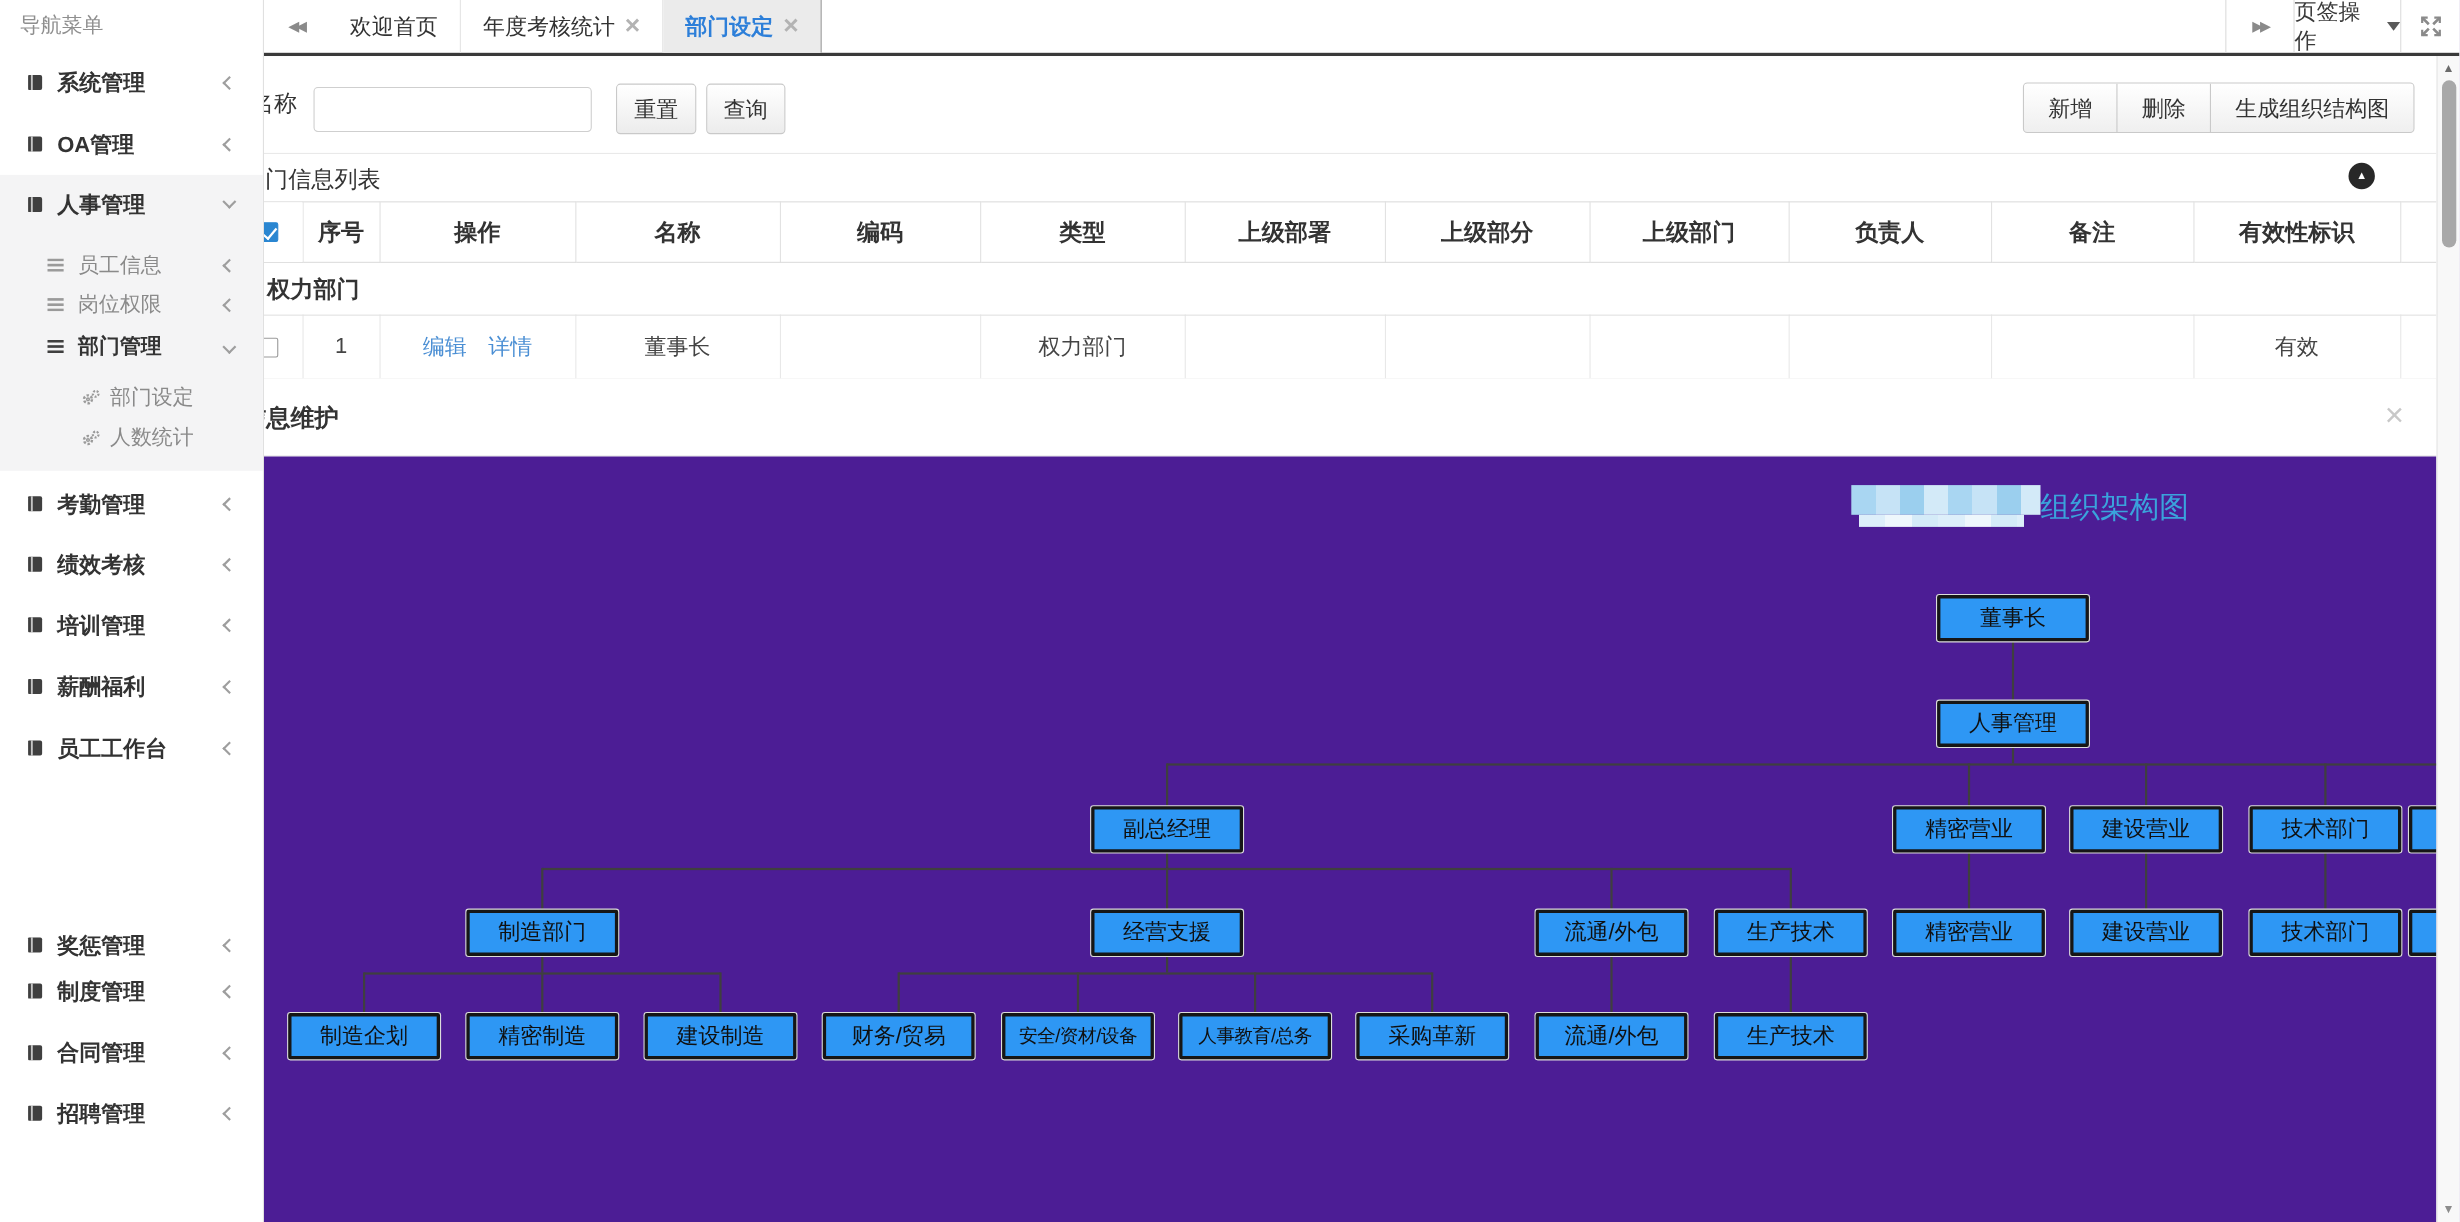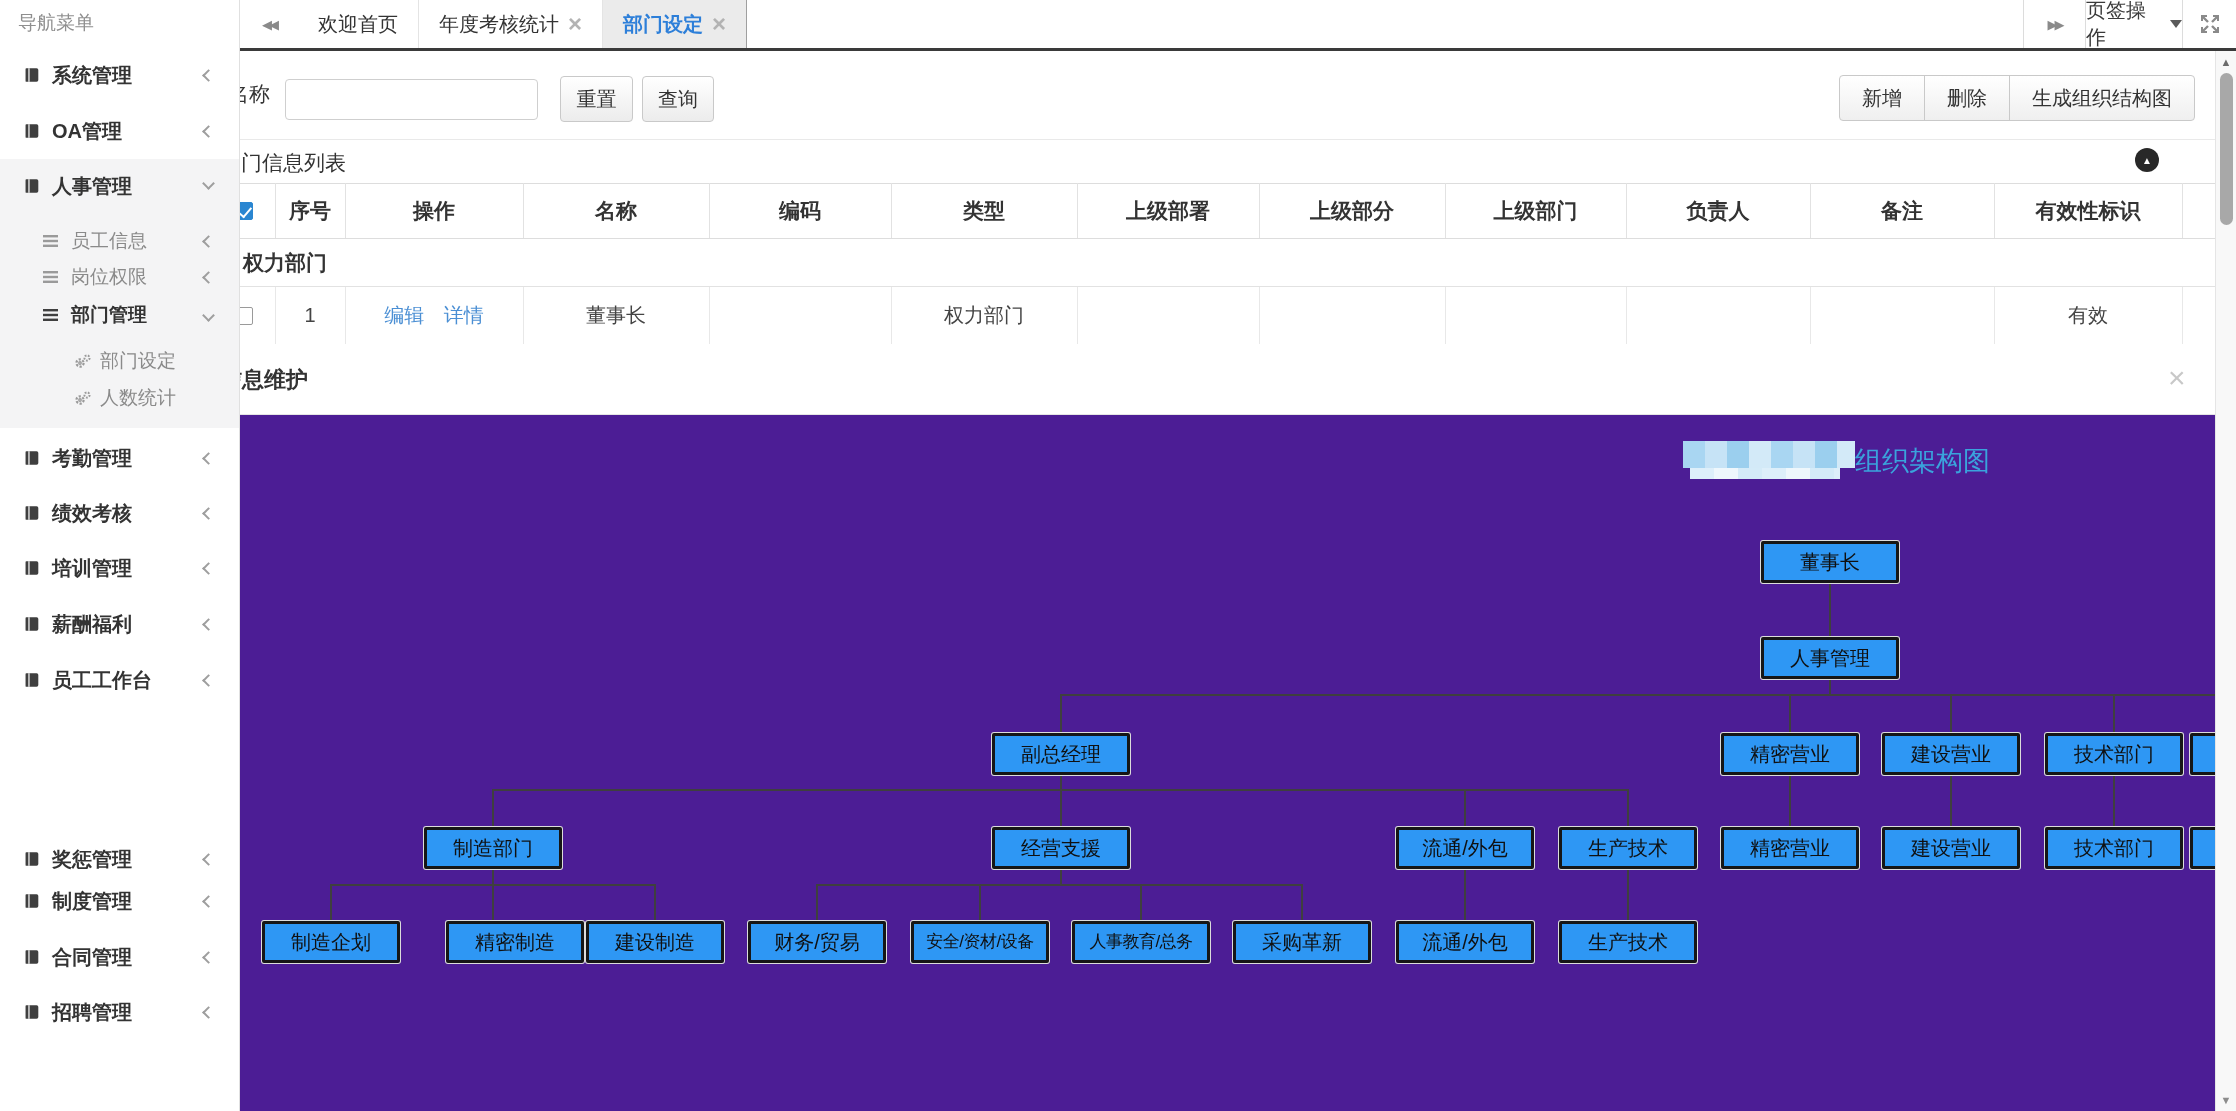--- a/index.html
+++ b/index.html
@@ -277,21 +277,21 @@
     <div class="onode" style="left:2190px;top:318px"></div>
     <div class="onode" style="left:424px;top:412px">制造部门</div>
     <div class="onode" style="left:992px;top:412px">经营支援</div>
     <div class="onode" style="left:1396px;top:412px">流通/外包</div>
     <div class="onode" style="left:1559px;top:412px">生产技术</div>
     <div class="onode" style="left:1721px;top:412px">精密营业</div>
     <div class="onode" style="left:1882px;top:412px">建设营业</div>
     <div class="onode" style="left:2045px;top:412px">技术部门</div>
     <div class="onode" style="left:2190px;top:412px"></div>
     <div class="onode" style="left:262px;top:506px">制造企划</div>
-    <div class="onode" style="left:446px;top:506px">精密制造</div>
+    <div class="onode" style="left:424px;top:506px">精密制造</div>
     <div class="onode" style="left:586px;top:506px">建设制造</div>
     <div class="onode" style="left:748px;top:506px">财务/贸易</div>
     <div class="onode tight" style="left:911px;top:506px">安全/资材/设备</div>
     <div class="onode tight" style="left:1072px;top:506px">人事教育/总务</div>
     <div class="onode" style="left:1233px;top:506px">采购革新</div>
     <div class="onode" style="left:1396px;top:506px">流通/外包</div>
     <div class="onode" style="left:1559px;top:506px">生产技术</div>
   </div>
 
   <aside class="sidebar">

